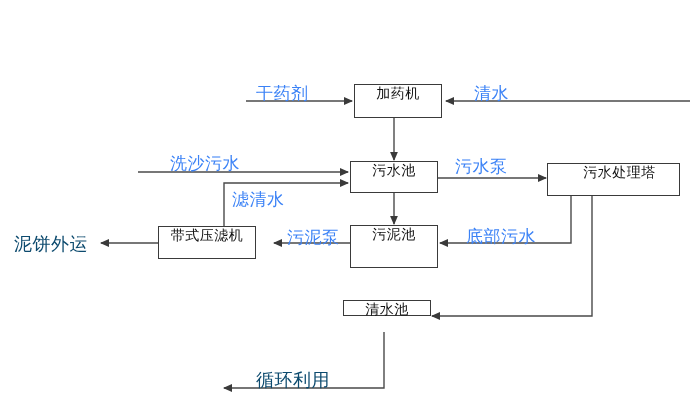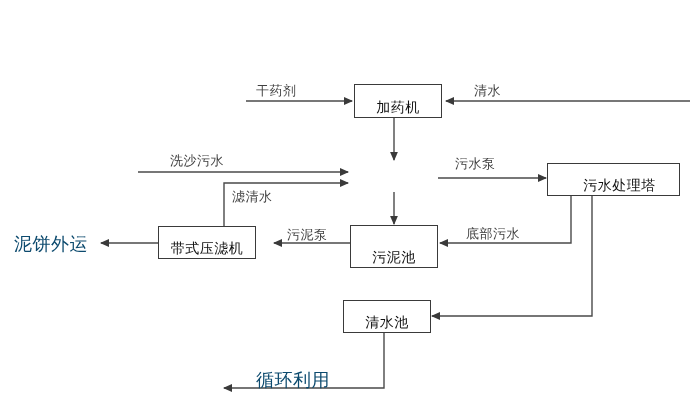--- a/index.html
+++ b/index.html
@@ -26,32 +26,32 @@
     color: #1a1a1a;
     letter-spacing: 0.5px;
     white-space: nowrap;
   }
   .node {
     position: absolute;
     box-sizing: border-box;
     border: 1.4px solid #3a3a3a;
     background: #ffffff;
     display: flex;
-    align-items: flex-end;
+    align-items: flex-start;
     justify-content: center;
     font-size: 14px;
     color: #111111;
     letter-spacing: 0.5px;
     white-space: nowrap;
     z-index: 3;
   }
   .edge-label {
     position: absolute;
-    font-size: 13px;
-    color: #404040;
+    font-size: 17px;
+    color: #3b82f6;
     letter-spacing: 0.5px;
     white-space: nowrap;
     z-index: 4;
     background: transparent;
   }
   .term-label {
     position: absolute;
     font-size: 18px;
     color: #0c4a6e;
     letter-spacing: 0.5px;
@@ -111,34 +111,37 @@
 
     <polyline points="592,196 592,316 432,316" marker-end="url(#ah)"></polyline>
 
     <polyline points="384,332 384,388 224,388" marker-end="url(#ah)"></polyline>
   </svg>
 
   <div class="node" style="left:354px; top:84px; width:88px; height:34px;">
     <span>加药机</span>
   </div>
 
+  <div class="node" style="left:350px; top:161px; width:88px; height:32px;">
+    <span>污水池</span>
+  </div>
 
   <div class="node" style="left:547px; top:163px; width:133px; height:33px;padding-left:12px;">
     <span>污水处理塔</span>
   </div>
 
   <div class="node" style="left:158px; top:226px; width:98px; height:33px;">
     <span>带式压滤机</span>
   </div>
 
   <div class="node" style="left:350px; top:225px; width:88px; height:43px;">
     <span>污泥池</span>
   </div>
 
-  <div class="node" style="left:343px; top:300px; width:88px; height:33px;">
+  <div class="node" style="left:343px; top:300px; width:88px; height:16px;">
     <span>清水池</span>
   </div>
 
   <div class="edge-label" style="left:256px; top:82px;">干药剂</div>
 
   <div class="edge-label" style="left:474px; top:82px;">清水</div>
 
   <div class="edge-label" style="left:170px; top:152px;">洗沙污水</div>
 
   <div class="edge-label" style="left:232px; top:188px;">滤清水</div>

